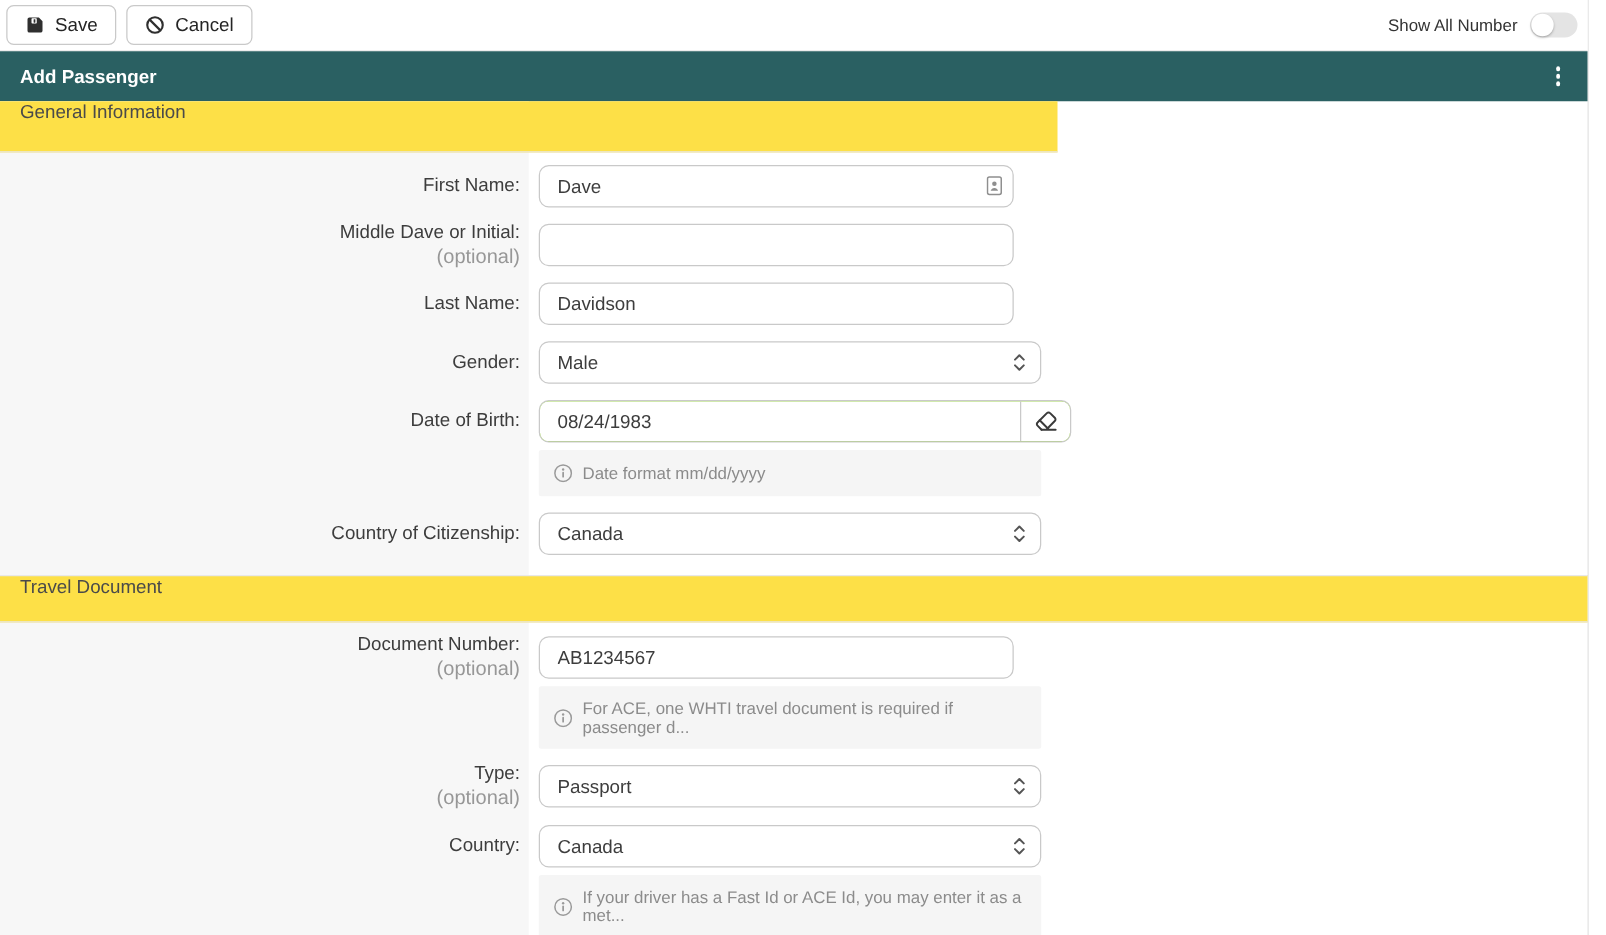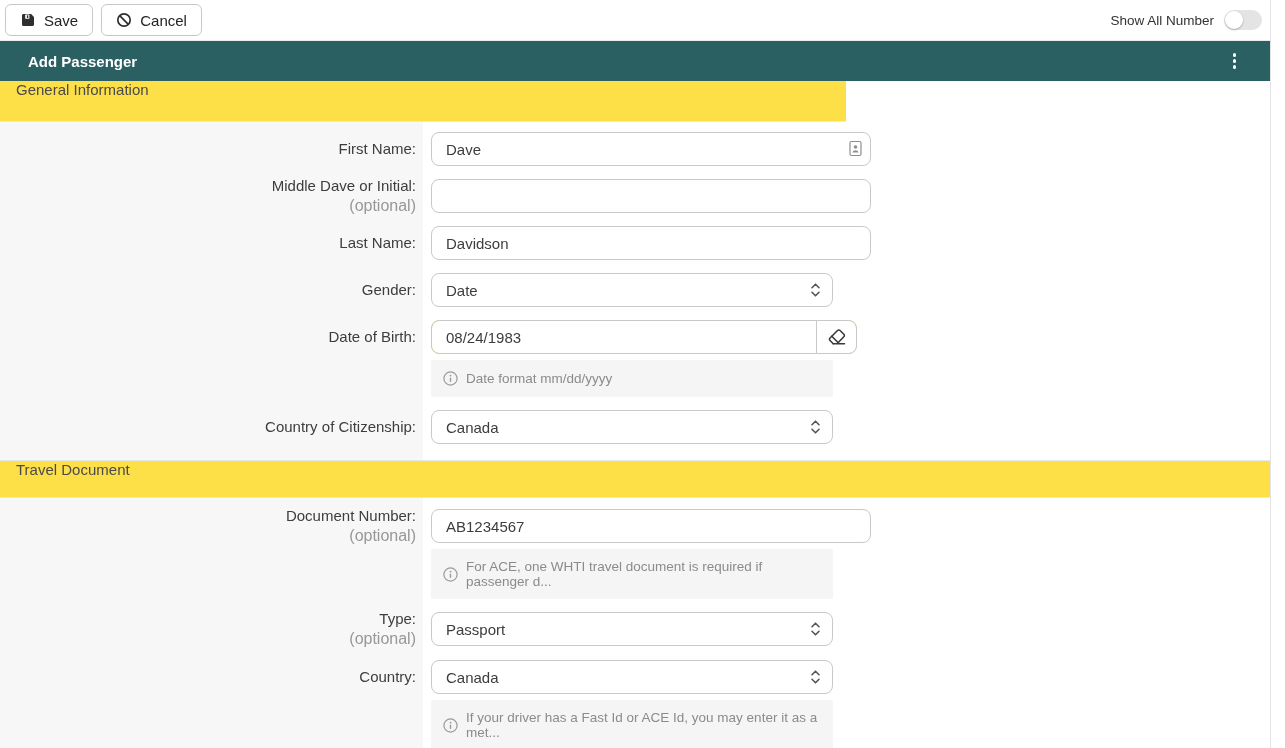--- a/index.html
+++ b/index.html
@@ -14,21 +14,21 @@
   .btn { display:flex; align-items:center; gap:8px; height:32px; padding:0 14px;
          background:#fff; border:1px solid #c9c9c9; border-radius:6px;
          font-family:"Liberation Sans",sans-serif; font-size:15px; font-weight:500; color:#242424; cursor:pointer; }
   .toolbar-right { display:flex; align-items:center; gap:10px; font-size:13.5px; color:#333; }
   .toggle { width:38px; height:20px; border-radius:10px; background:#e4e4e4; position:relative; cursor:pointer; }
   .toggle .knob { position:absolute; left:1px; top:1px; width:18px; height:18px; border-radius:50%;
                   background:#fff; box-shadow:0 1px 2px rgba(0,0,0,.28); }
 
   
   .panel-header { height:40px; background:#2a6062; color:#fff; display:flex; align-items:center;
-                  justify-content:space-between; padding:0 28px;gap:20px; }
+                  justify-content:space-between; padding:0 16px;gap:20px; }
   .panel-title { font-size:15px; font-weight:700; }
   .kebab { display:flex; flex-direction:column; gap:2.5px; padding:4px 6px; cursor:pointer; }
   .kebab i { width:3.5px; height:3.5px; border-radius:50%; background:#fff; display:block; }
 
   
   .form { position:relative; padding-bottom:16px; border-bottom:1px solid #e6e6e6; }
   .label-bg { position:absolute; left:0; top:0; bottom:0; width:423px; background:#f7f7f7; }
   .section-header { position:relative; height:41px; background:#fde047; display:flex; align-items:flex-start;
                     padding:0 16px; font-size:15px; color:#4a4a4a; border-bottom:1px solid #e8e8e8; }
   .section-header.gi { width:846px; }
@@ -37,21 +37,21 @@
   .rows { position:relative; padding-top:10px; }
   .rows.second { padding-top:11px; }
   .row { display:flex; align-items:flex-start; margin-bottom:13px; }
   .row.last { margin-bottom:0; }
   .cell-label { width:423px; height:34px; padding-right:7px; display:flex; flex-direction:column;
                 justify-content:center; align-items:flex-end; text-align:right; }
   .lbl { font-size:15px; color:#3d3d3d; line-height:1.15; }
   .opt { font-size:16px; color:#979797; margin-top:2px; }
   .cell-field { margin-left:8px; width:402px; }
 
-  .text-wrap { position:relative; width:440px; height:34px; }
+  .text-wrap { position:relative; width:380px; height:34px; }
   input.ctl { width:100%; height:34px; border:1px solid #c9c9c9; border-radius:8px; padding:0 14px;
               font-family:"Liberation Sans",sans-serif; font-size:15px; color:#3d3d3d; background:#fff; outline:none; }
   .autofill-badge { position:absolute; right:9px; top:8px; line-height:0; cursor:pointer; }
 
   .select { width:402px; height:34px; border:1px solid #c9c9c9; border-radius:8px; display:flex;
             align-items:center; justify-content:space-between; padding:0 11px 0 14px; background:#fff;
             font-size:15px; color:#3d3d3d; cursor:pointer; }
 
   .composite { width:426px; height:34px; border:1px solid #c9c9c9; border-radius:8px; display:flex;
                overflow:hidden; background:#84cc16; }
@@ -156,21 +156,21 @@
           </div>
         </div>
       </div>
 
       <div class="row">
         <div class="cell-label">
           <span class="lbl">Gender:</span>
         </div>
         <div class="cell-field">
           <div class="select">
-            <span>Date</span>
+            <span>Male</span>
             <span style="line-height:0">
               <svg width="11" height="18" viewBox="0 0 11 18" fill="none" stroke="#555" stroke-width="1.6" stroke-linecap="round" stroke-linejoin="round">
                   <path d="M2 6.7 5.5 3.2 9 6.7"></path>
                   <path d="M2 11.3 5.5 14.8 9 11.3"></path>
                 </svg>
             </span>
           </div>
         </div>
       </div>
 

